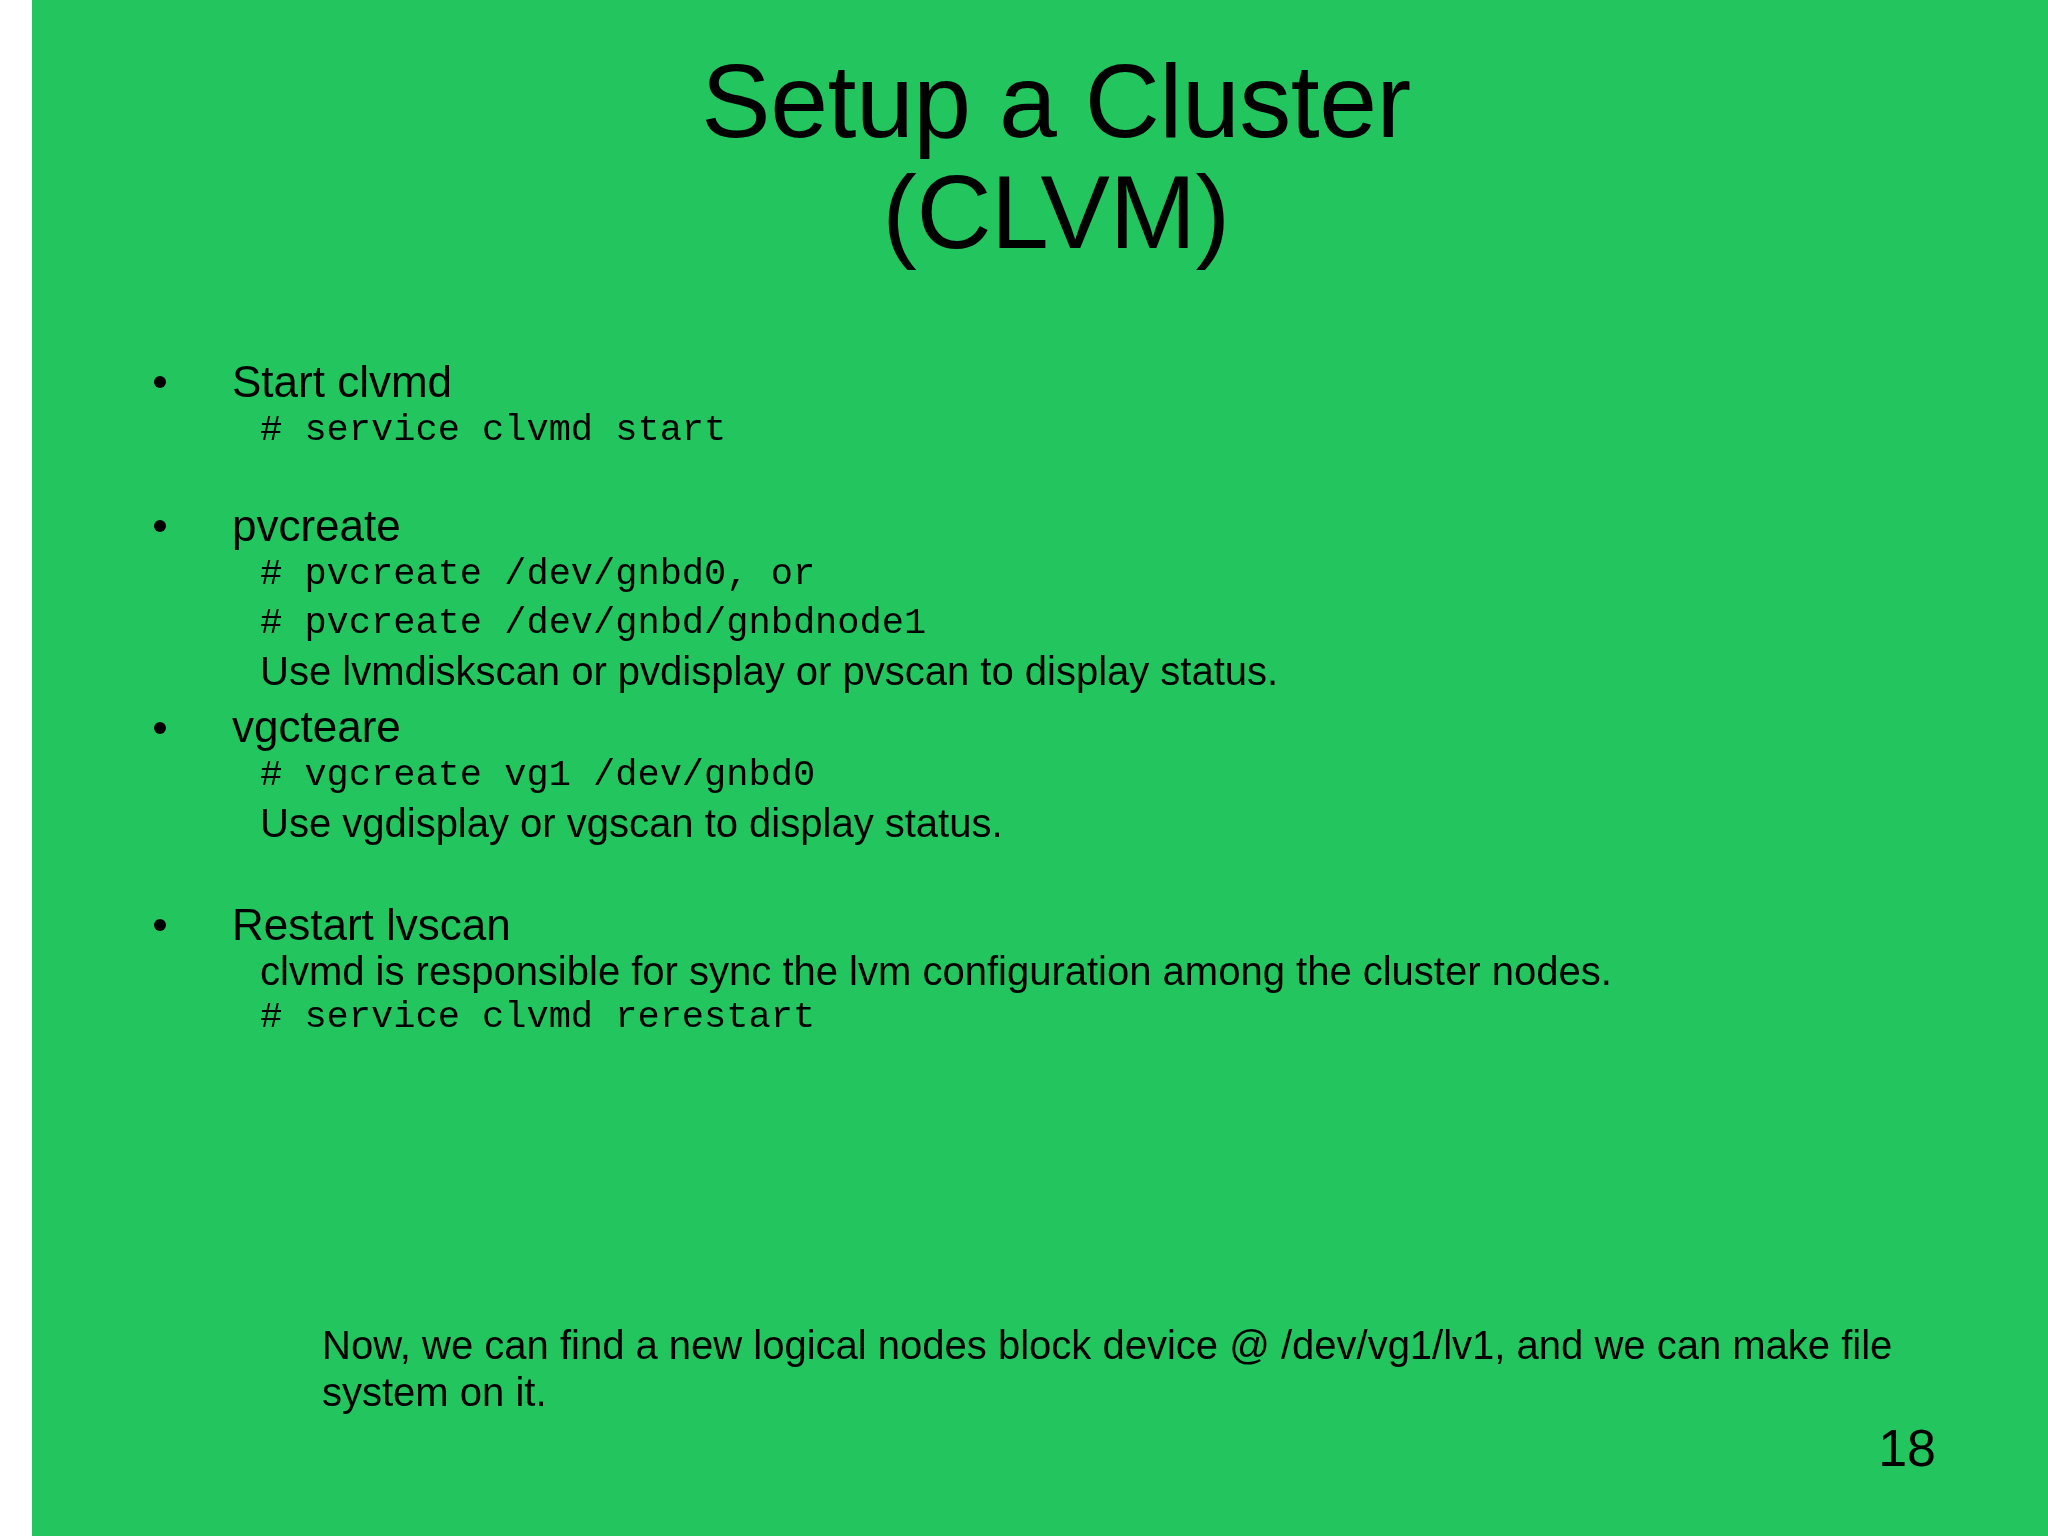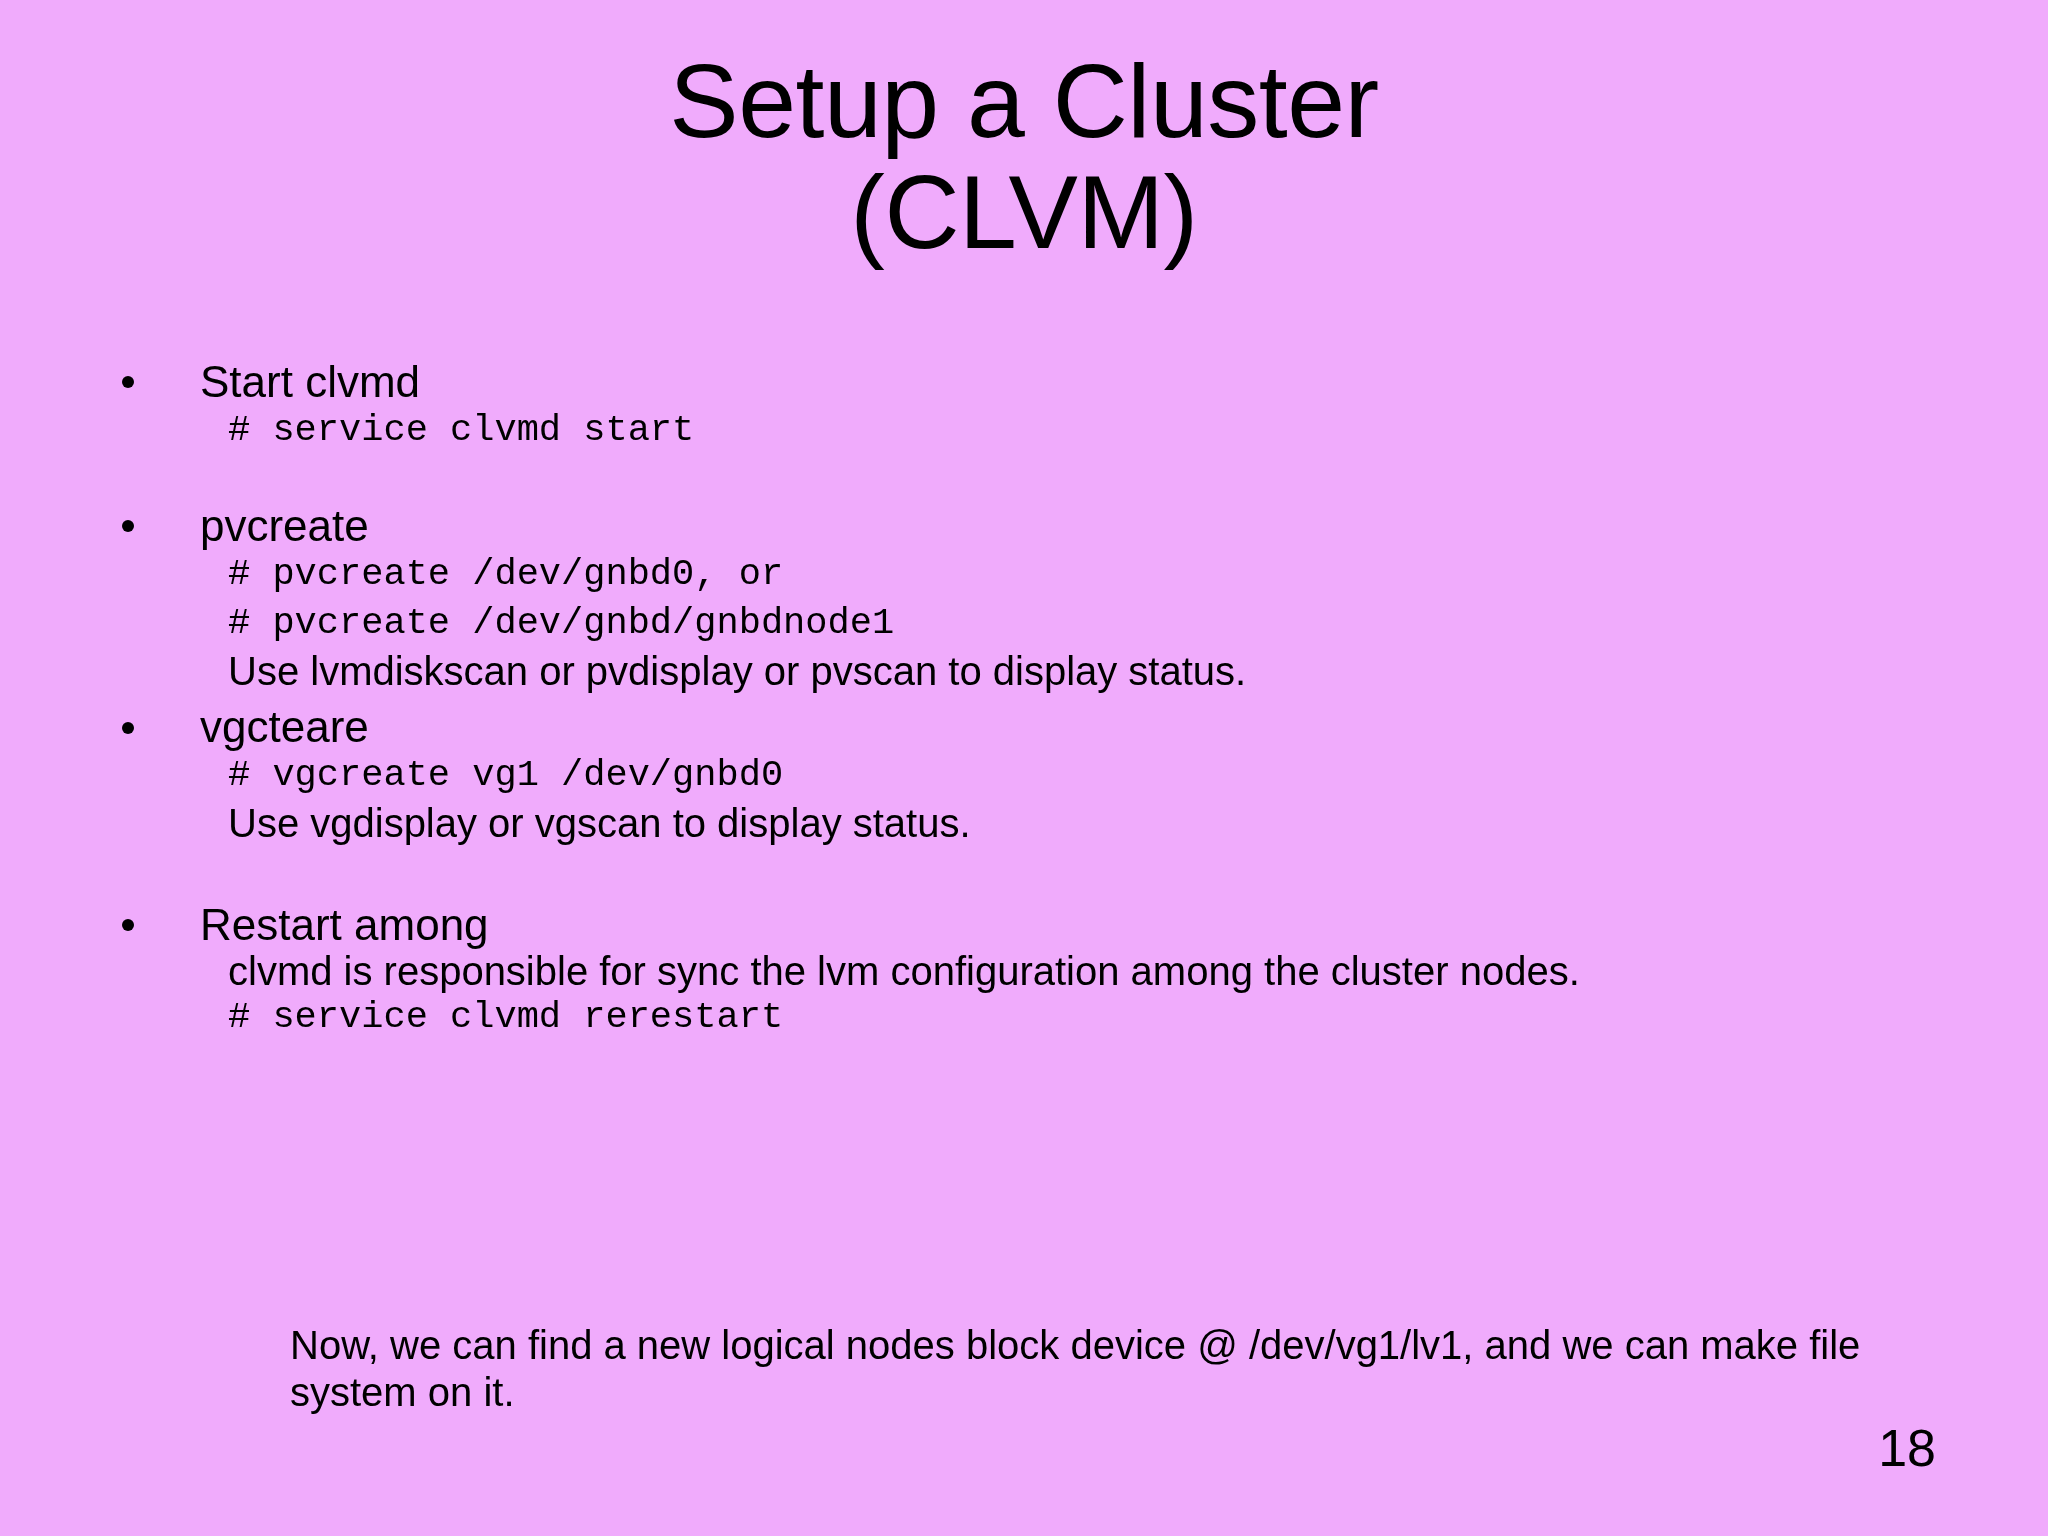--- a/index.html
+++ b/index.html
@@ -12,21 +12,22 @@
     height: 1536px;
     overflow: hidden;
     font-family: "Liberation Sans", sans-serif;
     color: #000000;
     position: relative;
   }
 
   #slide {
     position: absolute;
     inset: 0;
-    background: #f0abfc;
+    background: #22c55e;
+    margin-left: 32px;
   }
 
   
   .slide-title {
     position: absolute;
     top: 46px;
     left: 0;
     width: 2048px;
     text-align: center;
     font-size: 104px;
@@ -155,21 +156,21 @@
     </div>
 
     <div class="gap-sm"></div>
 
 
     <div class="gap-lg"></div>
 
     <div class="block">
       <div class="bullet-row">
         <span class="bullet-dot"></span>
-        <span>Restart among</span>
+        <span>Restart lvscan</span>
       </div>
       <div class="sub prose">clvmd is responsible for sync the lvm configuration among the cluster nodes.</div>
       <div class="sub mono"># service clvmd rerestart</div>
     </div>
 
   </div>
 
   <div class="closing">Now, we can find a new logical nodes block device @ /dev/vg1/lv1, and we can make file system on it.</div>
 
   <div class="page-number">18</div>

